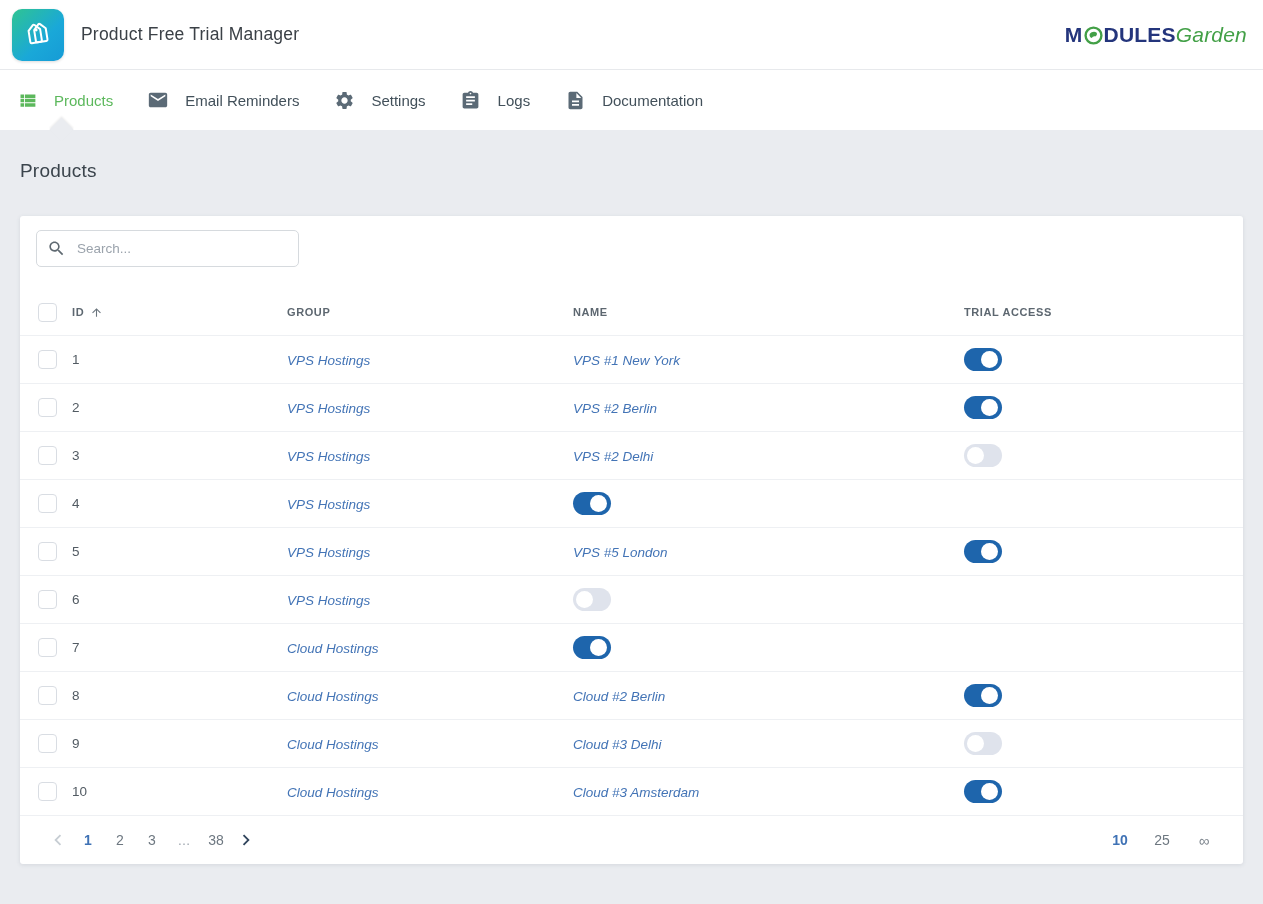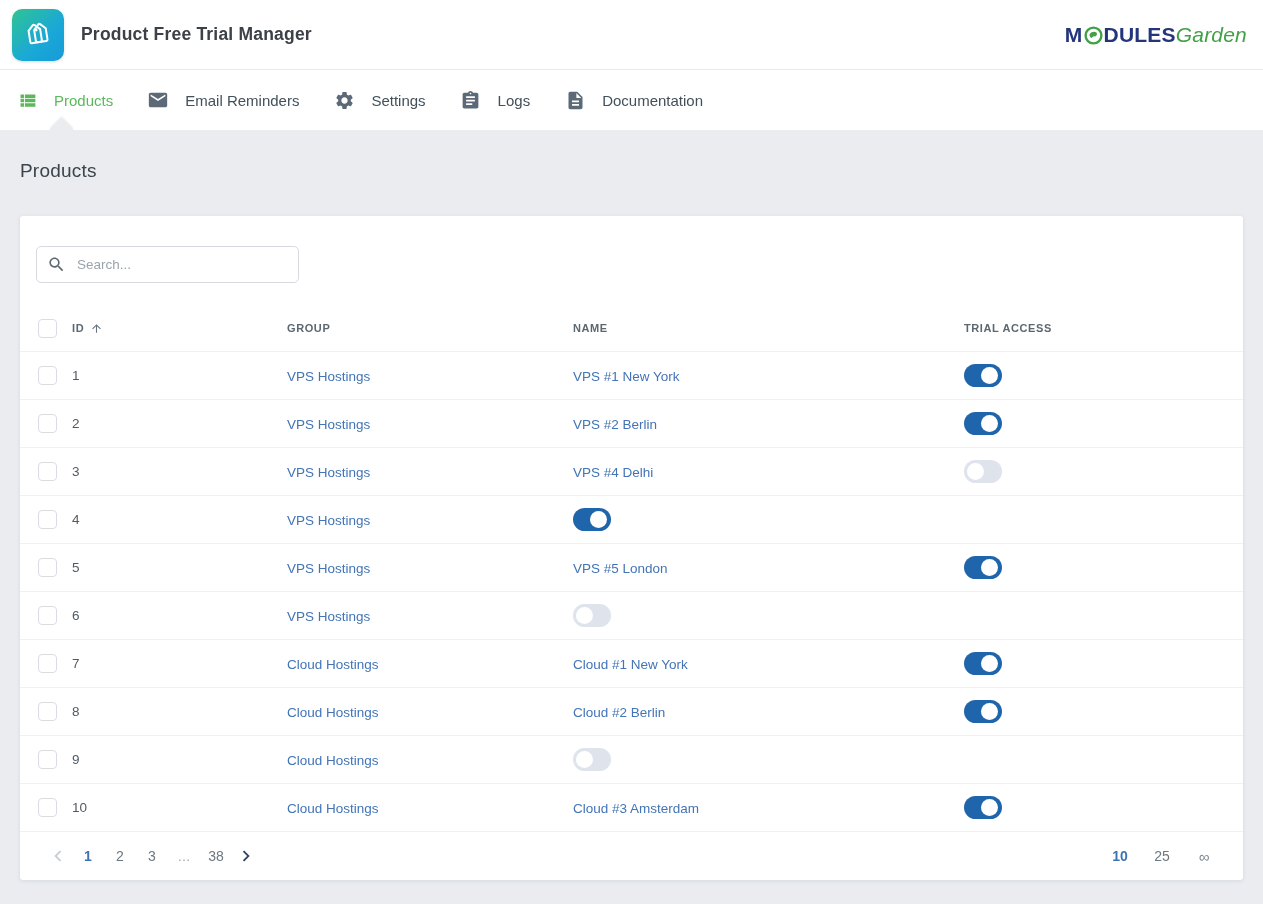--- a/index.html
+++ b/index.html
@@ -23,21 +23,21 @@
   .topbar{
     height:70px;background:#fff;display:flex;align-items:center;
     padding:0 16px 0 12px;border-bottom:1px solid #e7e9ec;position:relative;z-index:3;
   }
   .app-icon{
     width:52px;height:52px;border-radius:10px;flex:0 0 auto;
     background:linear-gradient(135deg,#2fc492 0%,#1aa8d8 60%,#169bd6 100%);
     display:flex;align-items:center;justify-content:center;
     box-shadow:0 1px 3px rgba(0,0,0,.15);
   }
-  .app-title{font-size:17.5px;font-weight:700;color:#3b4147;margin-left:17px;letter-spacing:.2px;}
+  .app-title{font-size:17.5px;font-weight:400;color:#3b4147;margin-left:17px;letter-spacing:.2px;}
   .brand{margin-left:auto;display:flex;align-items:baseline;user-select:none;}
   .brand .b-navy{font-size:21px;font-weight:800;color:var(--brand-navy);letter-spacing:.2px;}
   .brand .globe{position:relative;top:3px;margin:0 1px;display:inline-block;line-height:0;}
   .brand .b-green{font-size:21px;font-weight:500;font-style:italic;color:var(--brand-green);letter-spacing:.2px;}
   
   .tabs{
     height:60px;background:#fff;display:flex;align-items:center;
     padding:0 0 0 16px;position:relative;z-index:2;
   }
   .nav-item{display:flex;align-items:center;margin-right:34px;cursor:pointer;}
@@ -49,21 +49,21 @@
     position:absolute;left:53px;bottom:-8px;width:17px;height:17px;
     background:var(--page-bg);transform:rotate(45deg);
     box-shadow:-1px -1px 2px rgba(0,0,0,.07);
   }
   
   .content{padding:0 20px;}
   .page-title{font-size:19px;font-weight:500;color:#3b444c;margin:30px 0 34px 0;letter-spacing:.2px;}
   .card{
     background:#fff;border-radius:3px;
     box-shadow:0 1px 4px rgba(60,70,90,.12);
-    padding-top:30px;
+    padding-top:14px;
   }
   
   .search-wrap{position:relative;width:263px;margin:0 16px 22px 16px;}
   .search-wrap input{
     width:100%;height:37px;border:1px solid #d6dade;border-radius:5px;
     padding:0 12px 0 40px;font-size:13.5px;color:#474f57;outline:none;
     font-family:inherit;background:#fff;
   }
   .search-wrap input::placeholder{color:#9ba3ac;}
   .search-icon{position:absolute;left:11px;top:9px;color:#5f6971;line-height:0;}
@@ -78,21 +78,21 @@
     text-transform:uppercase;display:flex;align-items:center;cursor:pointer;
   }
   .th .sort{margin-left:6px;color:#6a747d;line-height:0;}
   .checkbox{
     width:19px;height:19px;border:1px solid #d9dde3;border-radius:4px;
     background:#fff;display:inline-block;cursor:pointer;
   }
   .t-row{height:48px;border-top:1px solid #eef0f3;}
   .cell{font-size:13.5px;}
   .id-cell{color:#525b63;}
-  .link{color:var(--link);text-decoration:none;cursor:pointer;}
+  .link{color:var(--link);text-decoration:none;cursor:pointer;font-style:italic;}
   
   .toggle{width:38px;height:23px;border-radius:12px;position:relative;cursor:pointer;display:inline-block;}
   .toggle.on{background:var(--toggle-on);}
   .toggle.off{background:var(--toggle-off);}
   .toggle .knob{position:absolute;top:3px;width:17px;height:17px;border-radius:50%;background:#fff;}
   .toggle.on .knob{right:4px;}
   .toggle.off .knob{left:3px;}
   
   .pager{
     height:49px;border-top:1px solid #eef0f3;display:flex;align-items:center;
@@ -228,21 +228,21 @@
             <span><a class="cell link">VPS Hostings</a></span>
             <span><a class="cell link">VPS #2 Berlin</a></span>
             <span class="toggle on">
               <span class="knob"></span>
             </span>
           </div>
           <div class="grid-row t-row">
             <span class="checkbox"></span>
             <span class="cell id-cell">3</span>
             <span><a class="cell link">VPS Hostings</a></span>
-            <span><a class="cell link">VPS #4 Delhi</a></span>
+            <span><a class="cell link">VPS #2 Delhi</a></span>
             <span class="toggle off">
               <span class="knob"></span>
             </span>
           </div>
           <div class="grid-row t-row">
             <span class="checkbox"></span>
             <span class="cell id-cell">4</span>
             <span><a class="cell link">VPS Hostings</a></span>
             <span class="toggle on">
               <span class="knob"></span>
@@ -262,38 +262,38 @@
             <span class="cell id-cell">6</span>
             <span><a class="cell link">VPS Hostings</a></span>
             <span class="toggle off">
               <span class="knob"></span>
             </span>
           </div>
           <div class="grid-row t-row">
             <span class="checkbox"></span>
             <span class="cell id-cell">7</span>
             <span><a class="cell link">Cloud Hostings</a></span>
-            <span><a class="cell link">Cloud #1 New York</a></span>
             <span class="toggle on">
               <span class="knob"></span>
             </span>
           </div>
           <div class="grid-row t-row">
             <span class="checkbox"></span>
             <span class="cell id-cell">8</span>
             <span><a class="cell link">Cloud Hostings</a></span>
             <span><a class="cell link">Cloud #2 Berlin</a></span>
             <span class="toggle on">
               <span class="knob"></span>
             </span>
           </div>
           <div class="grid-row t-row">
             <span class="checkbox"></span>
             <span class="cell id-cell">9</span>
             <span><a class="cell link">Cloud Hostings</a></span>
+            <span><a class="cell link">Cloud #3 Delhi</a></span>
             <span class="toggle off">
               <span class="knob"></span>
             </span>
           </div>
           <div class="grid-row t-row">
             <span class="checkbox"></span>
             <span class="cell id-cell">10</span>
             <span><a class="cell link">Cloud Hostings</a></span>
             <span><a class="cell link">Cloud #3 Amsterdam</a></span>
             <span class="toggle on">

